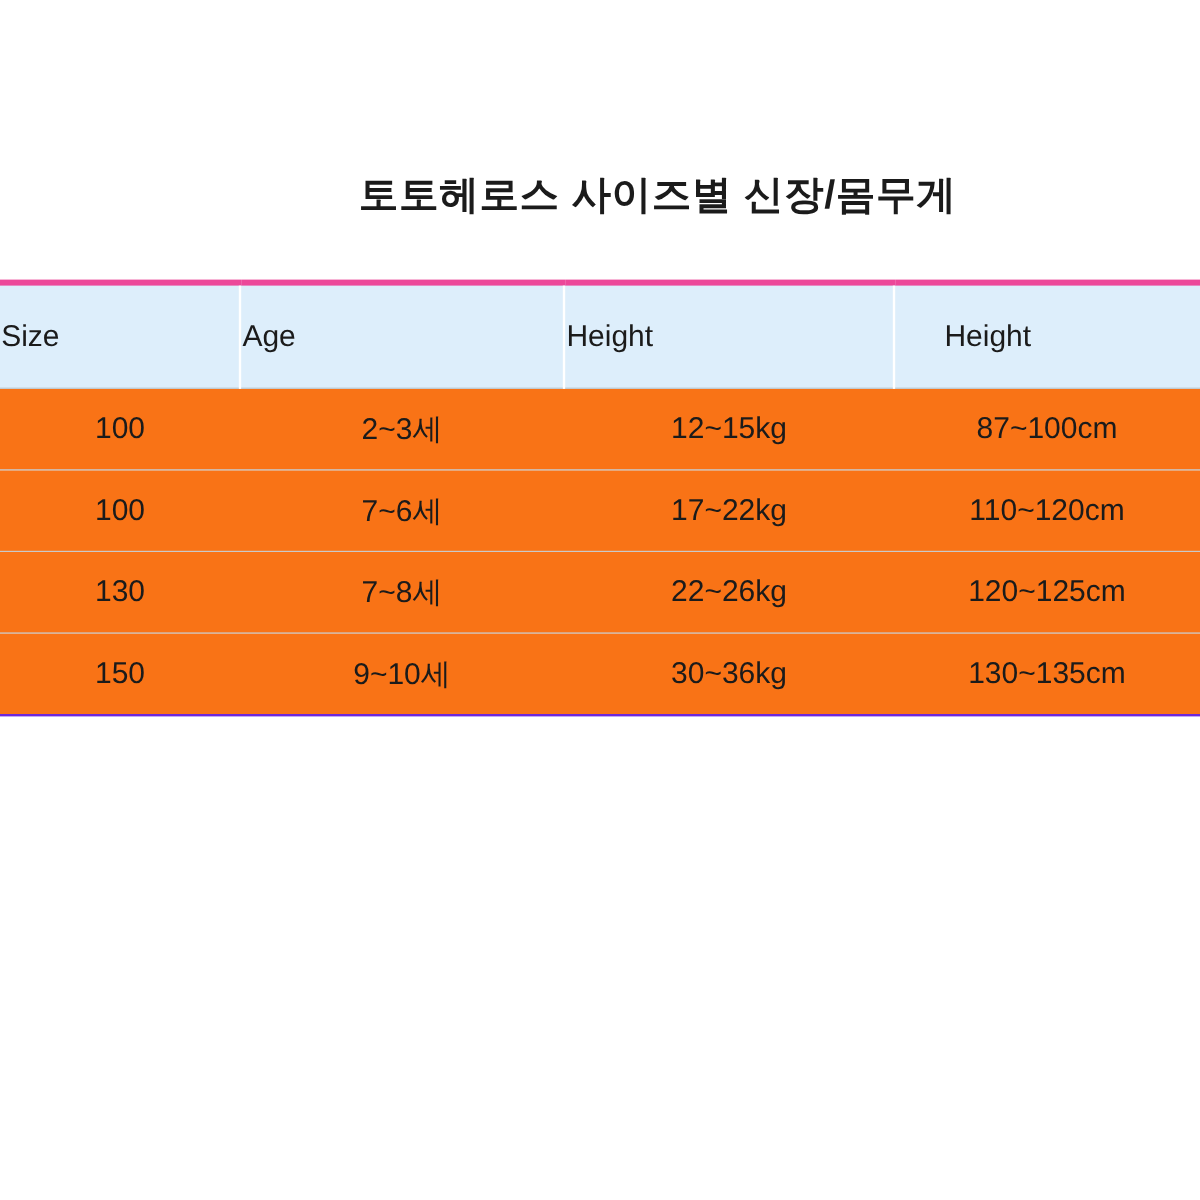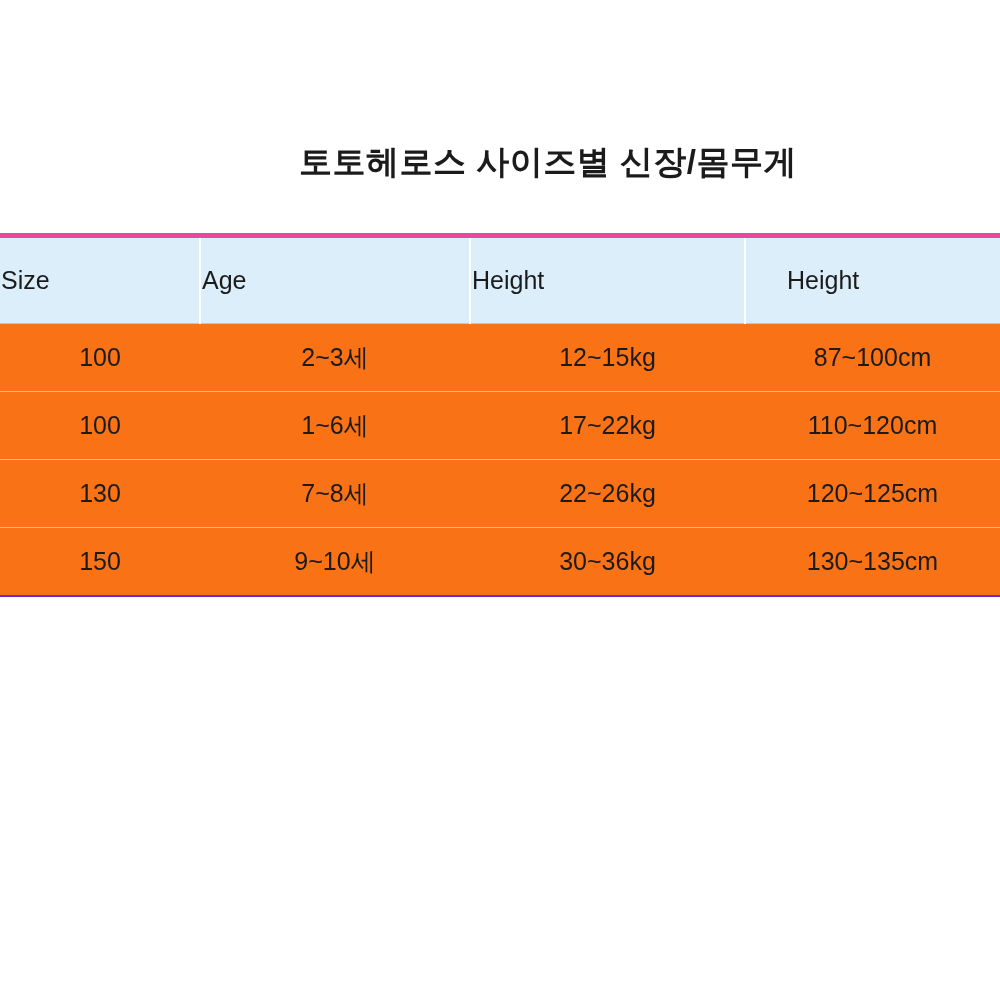--- a/index.html
+++ b/index.html
@@ -104,21 +104,21 @@
     </thead>
     <tbody>
       <tr>
         <td>100</td>
         <td>2~3세</td>
         <td>12~15kg</td>
         <td>87~100cm</td>
       </tr>
       <tr>
         <td>100</td>
-        <td>1~6세</td>
+        <td>7~6세</td>
         <td>17~22kg</td>
         <td>110~120cm</td>
       </tr>
       <tr>
         <td>130</td>
         <td>7~8세</td>
         <td>22~26kg</td>
         <td>120~125cm</td>
       </tr>
       <tr>

